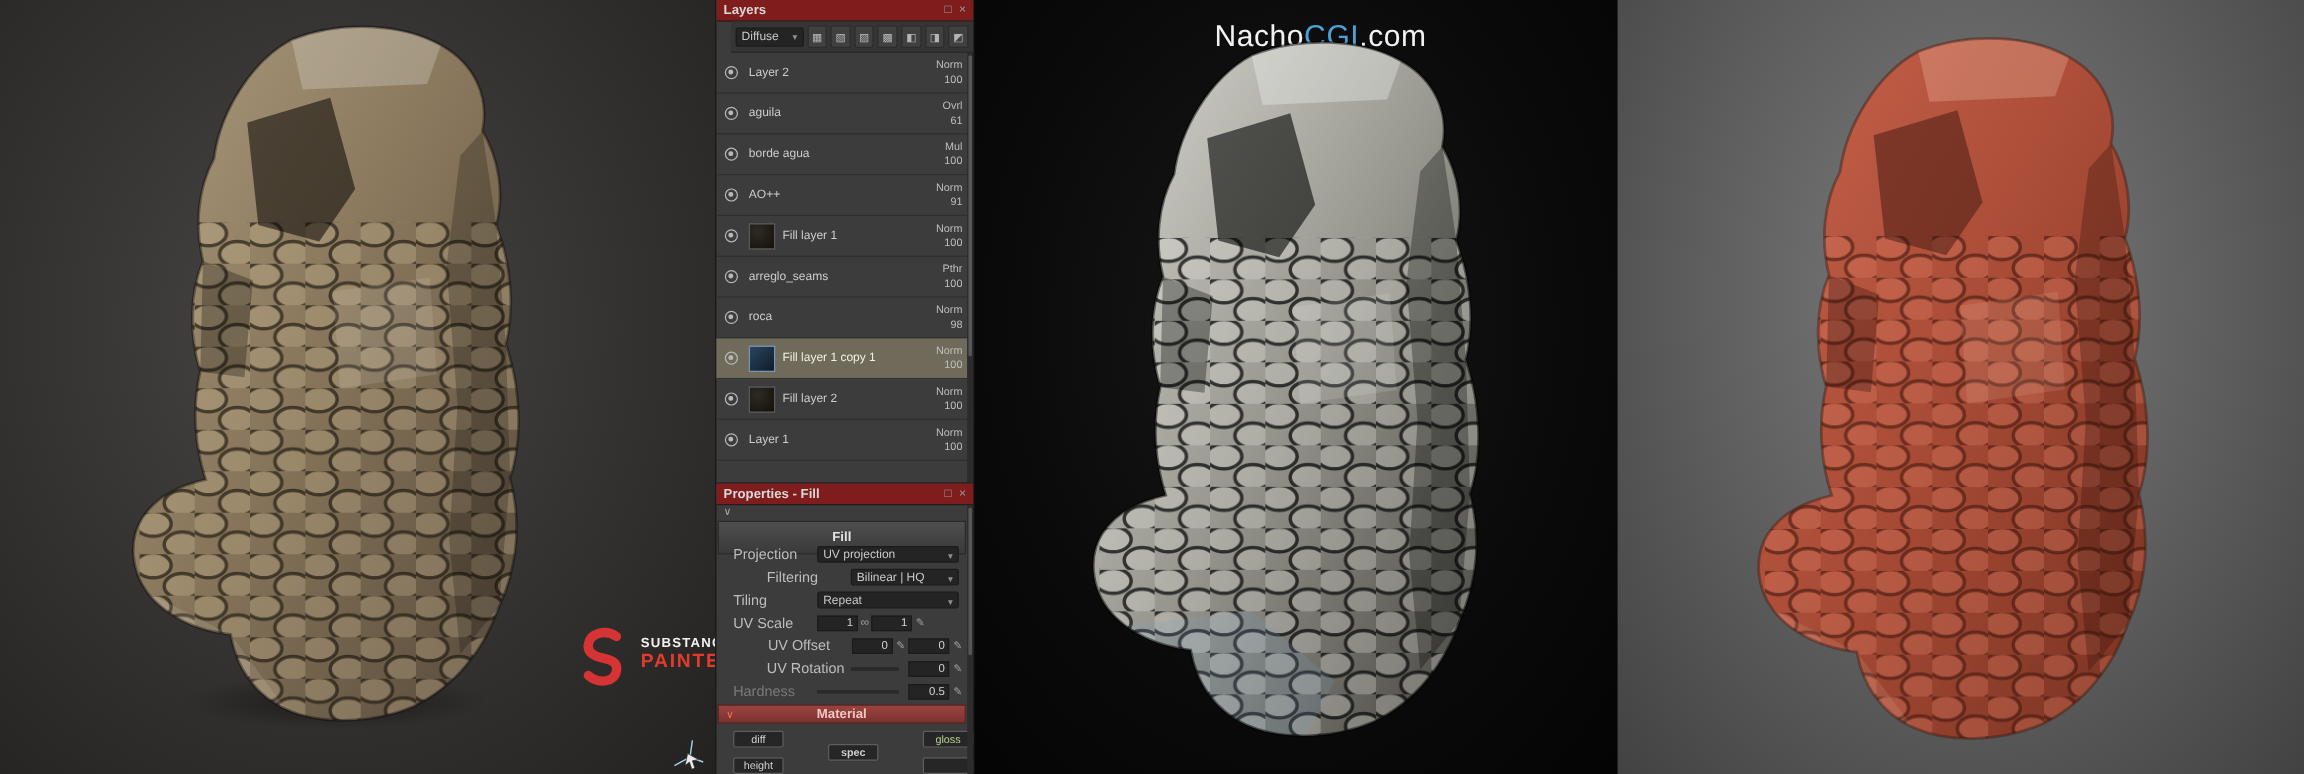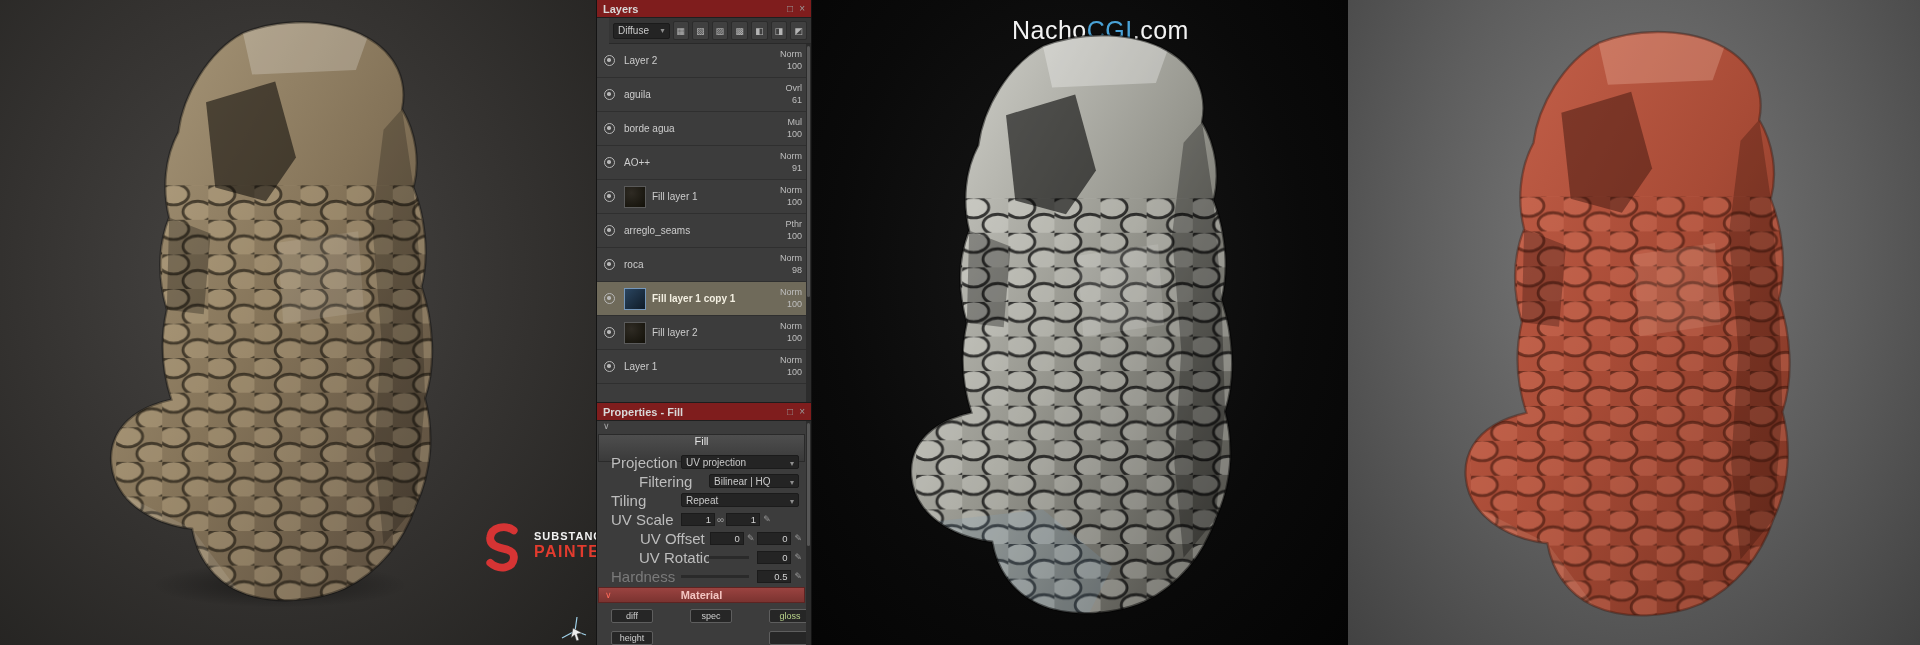--- a/index.html
+++ b/index.html
@@ -41,31 +41,31 @@
   .lrow{position:relative;height:34px;border-bottom:1px solid #2f2f2f;display:flex;align-items:center;
         padding-left:7px;box-sizing:border-box;}
   .lrow.sel{background:#6f6a5a;}
   .eye{width:11px;height:11px;border:1.5px solid #b8b8b8;border-radius:50%;box-sizing:border-box;flex:none;
        margin-right:9px;position:relative;}
   .eye::after{content:"";position:absolute;left:2px;top:2px;width:3.5px;height:3.5px;border-radius:50%;background:#b8b8b8;}
   .thumb{width:22px;height:22px;border:1px solid #5a5a5a;margin-right:6px;flex:none;box-sizing:border-box;}
   .thumb.dark{background:radial-gradient(circle at 32% 30%,#2f2b24,#121008);}
   .thumb.blue{background:linear-gradient(135deg,#2a4560,#0f1b27);border-color:#7496ba;}
   .lname{font-size:10px;color:#cdcdcd;flex:1;white-space:nowrap;overflow:hidden;}
-  .sel .lname{color:#f3efe1;font-weight:bold;}
+  .sel .lname{color:#f3efe1;}
   .lmeta{width:42px;text-align:right;margin-right:4px;line-height:1.3;flex:none;}
   .lmode,.lop{display:block;font-size:9px;color:#bfbfbf;}
 
   
   .collapse{position:absolute;top:18px;left:6px;height:13px;font-size:9px;color:#a8a8a8;}
   .secbar{position:absolute;top:31px;left:1px;right:6px;height:28px;background:linear-gradient(#4e4e4e,#3a3a3a);
-          border:1px solid #2a2a2a;box-sizing:border-box;display:flex;align-items:flex-start;justify-content:center;
-          color:#e2e2e2;font-size:11px;font-weight:normal;}
+          border:1px solid #2a2a2a;box-sizing:border-box;display:flex;align-items:center;justify-content:center;
+          color:#e2e2e2;font-size:11px;font-weight:bold;}
   .prow{position:absolute;left:0;right:6px;height:18px;display:flex;align-items:center;}
-  .plabel{width:84px;padding-left:14px;font-size:15px;color:#bdbdbd;box-sizing:border-box;flex:none;
+  .plabel{width:84px;padding-left:14px;font-size:12px;color:#bdbdbd;box-sizing:border-box;flex:none;
           white-space:nowrap;overflow:hidden;}
   .dim .plabel{color:#7a7a7a;}
   .pdrop{flex:1;height:14px;margin-right:6px;align-items:flex-end;}
   .nf{width:34px;height:13px;background:#242424;border:1px solid #1b1b1b;color:#d2d2d2;font-size:9.5px;
       display:flex;align-items:center;justify-content:flex-end;padding:0 3px;box-sizing:border-box;}
   .pen{color:#9c9c9c;font-size:9px;margin:0 3px;}
   .linkico{color:#9c9c9c;font-size:10px;margin:0 2px;}
   .hslider{flex:1;height:3px;background:#2a2a2a;margin:0 8px 0 0;}
   .matbar{position:absolute;top:184px;left:1px;right:6px;height:16px;background:linear-gradient(#9a4340,#7b3330);
           border:1px solid #5c2422;box-sizing:border-box;display:flex;align-items:center;justify-content:center;
@@ -312,21 +312,21 @@
         <span class="hslider"></span>
         <span class="nf">0.5</span>
         <span class="pen">✎</span>
       </div>
 
       <div class="matbar">
         <span class="matchev">∨</span>
         <span>Material</span>
       </div>
       <button class="chbtn" style="top:206px;left:14px;">diff</button>
-      <button class="chbtn" style="top:206px;left:93px;">spec</button>
+      <button class="chbtn" style="top:217px;left:93px;font-weight:bold;">spec</button>
       <button class="chbtn gloss" style="top:206px;left:172px;">gloss</button>
       <button class="chbtn" style="top:228px;left:14px;">height</button>
       <button class="chbtn" style="top:228px;left:172px;"></button>
       <div class="vsb" style="top:18px;bottom:0;">
           <i style="top:2px;height:55%;"></i>
         </div>
     </div>
   </div>
 
   <div class="vp vp-marmoset">

